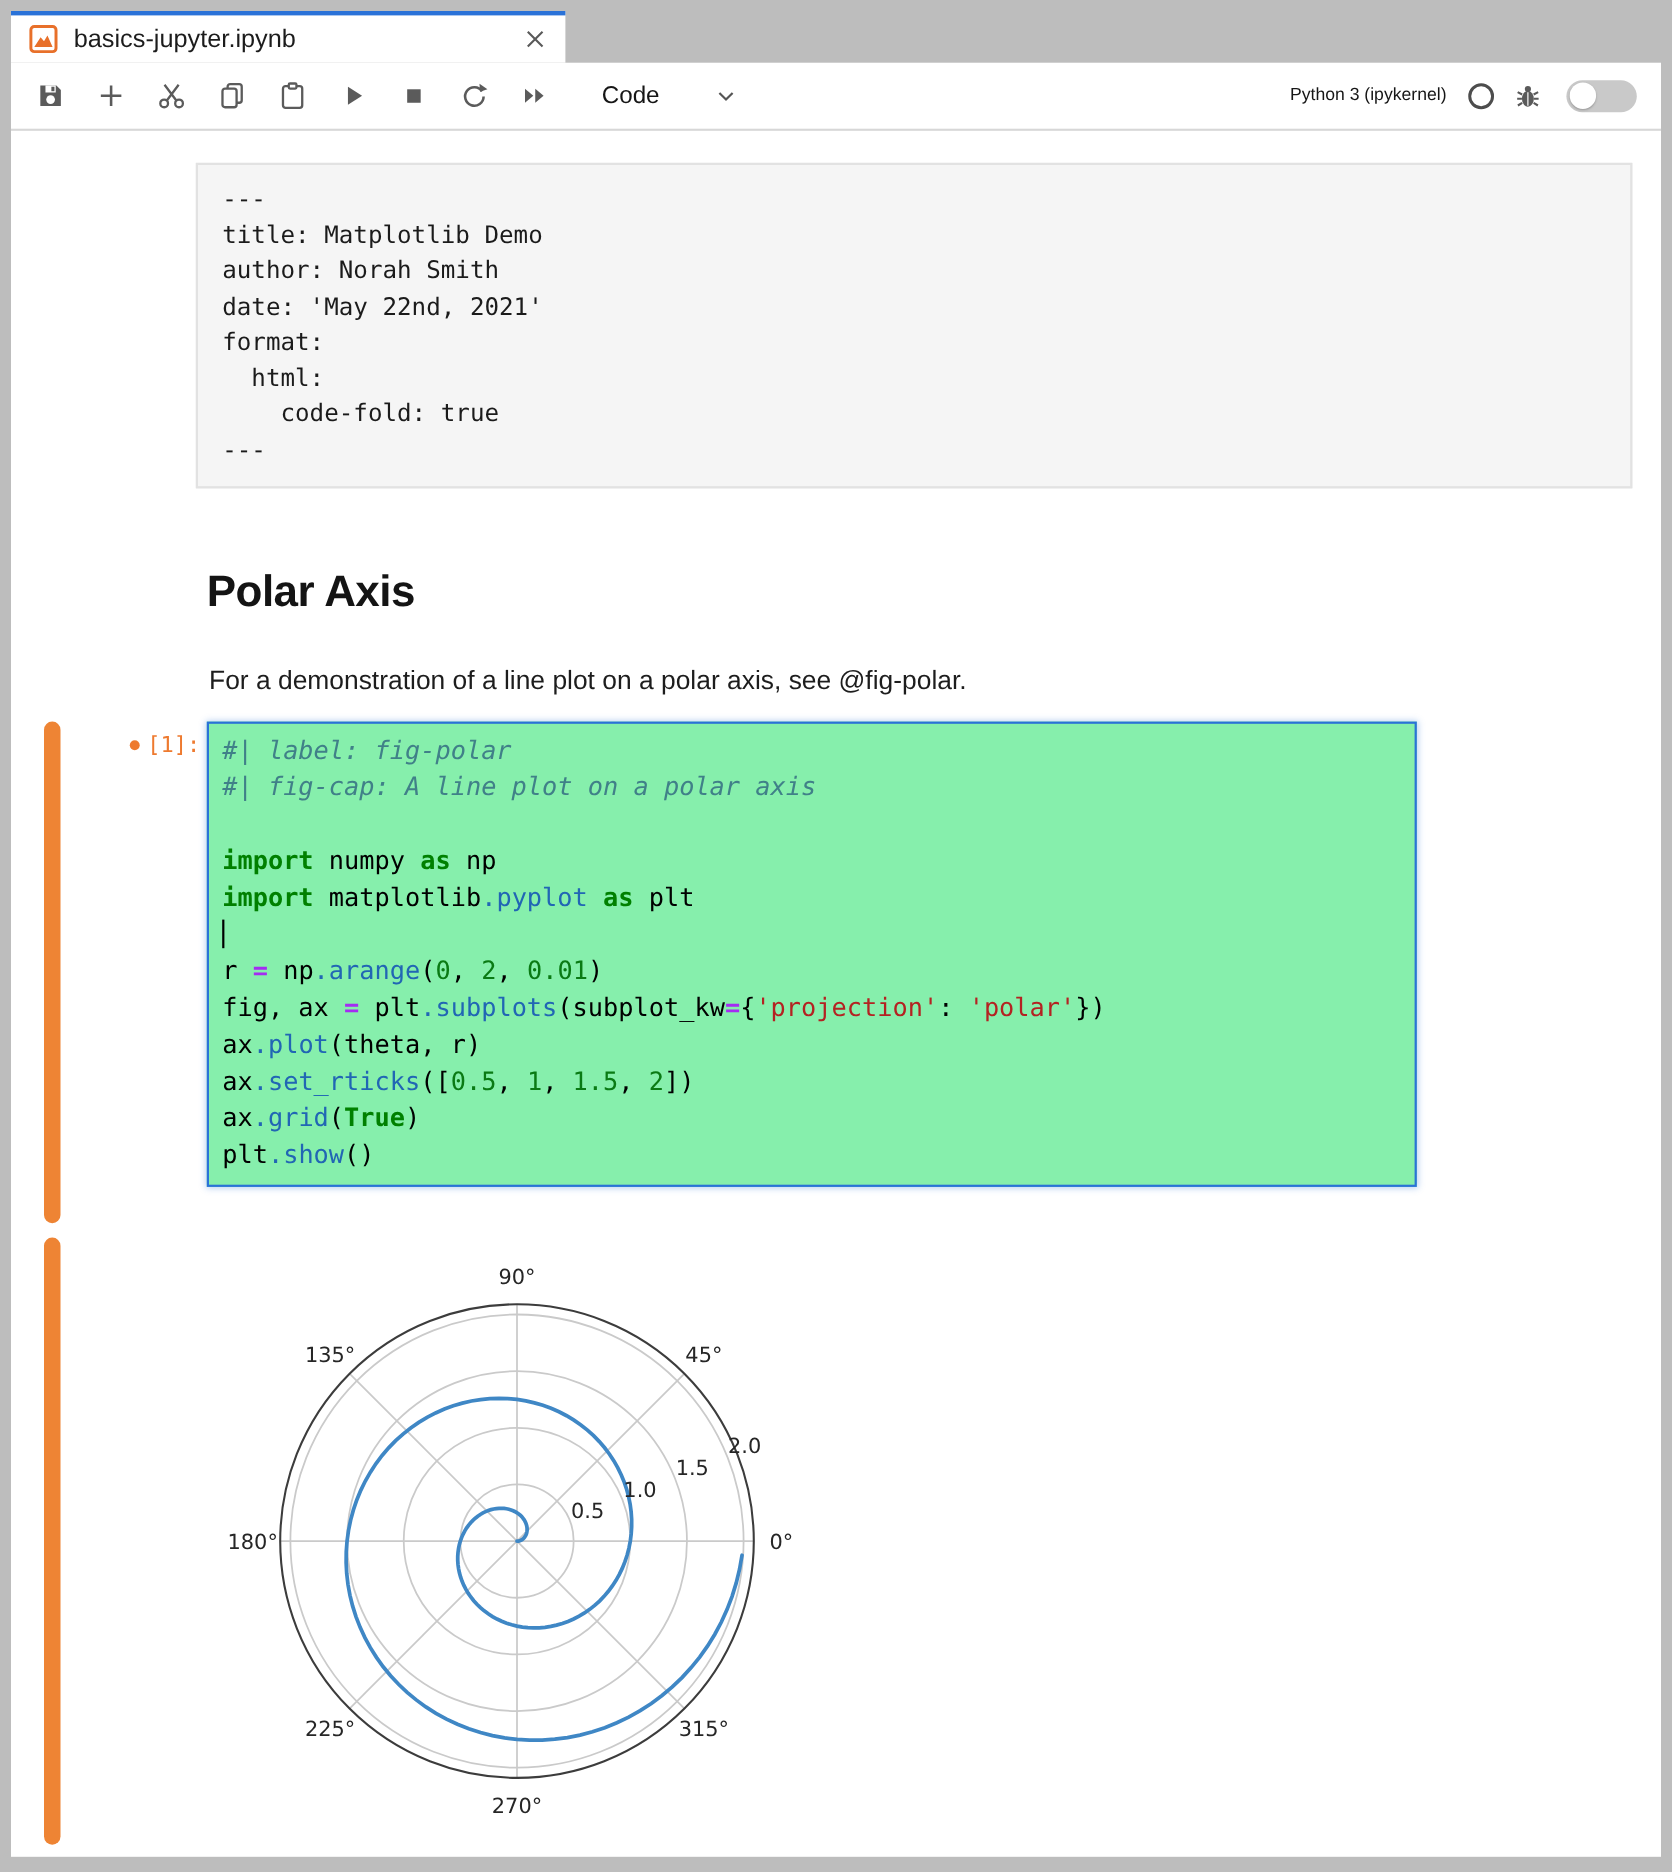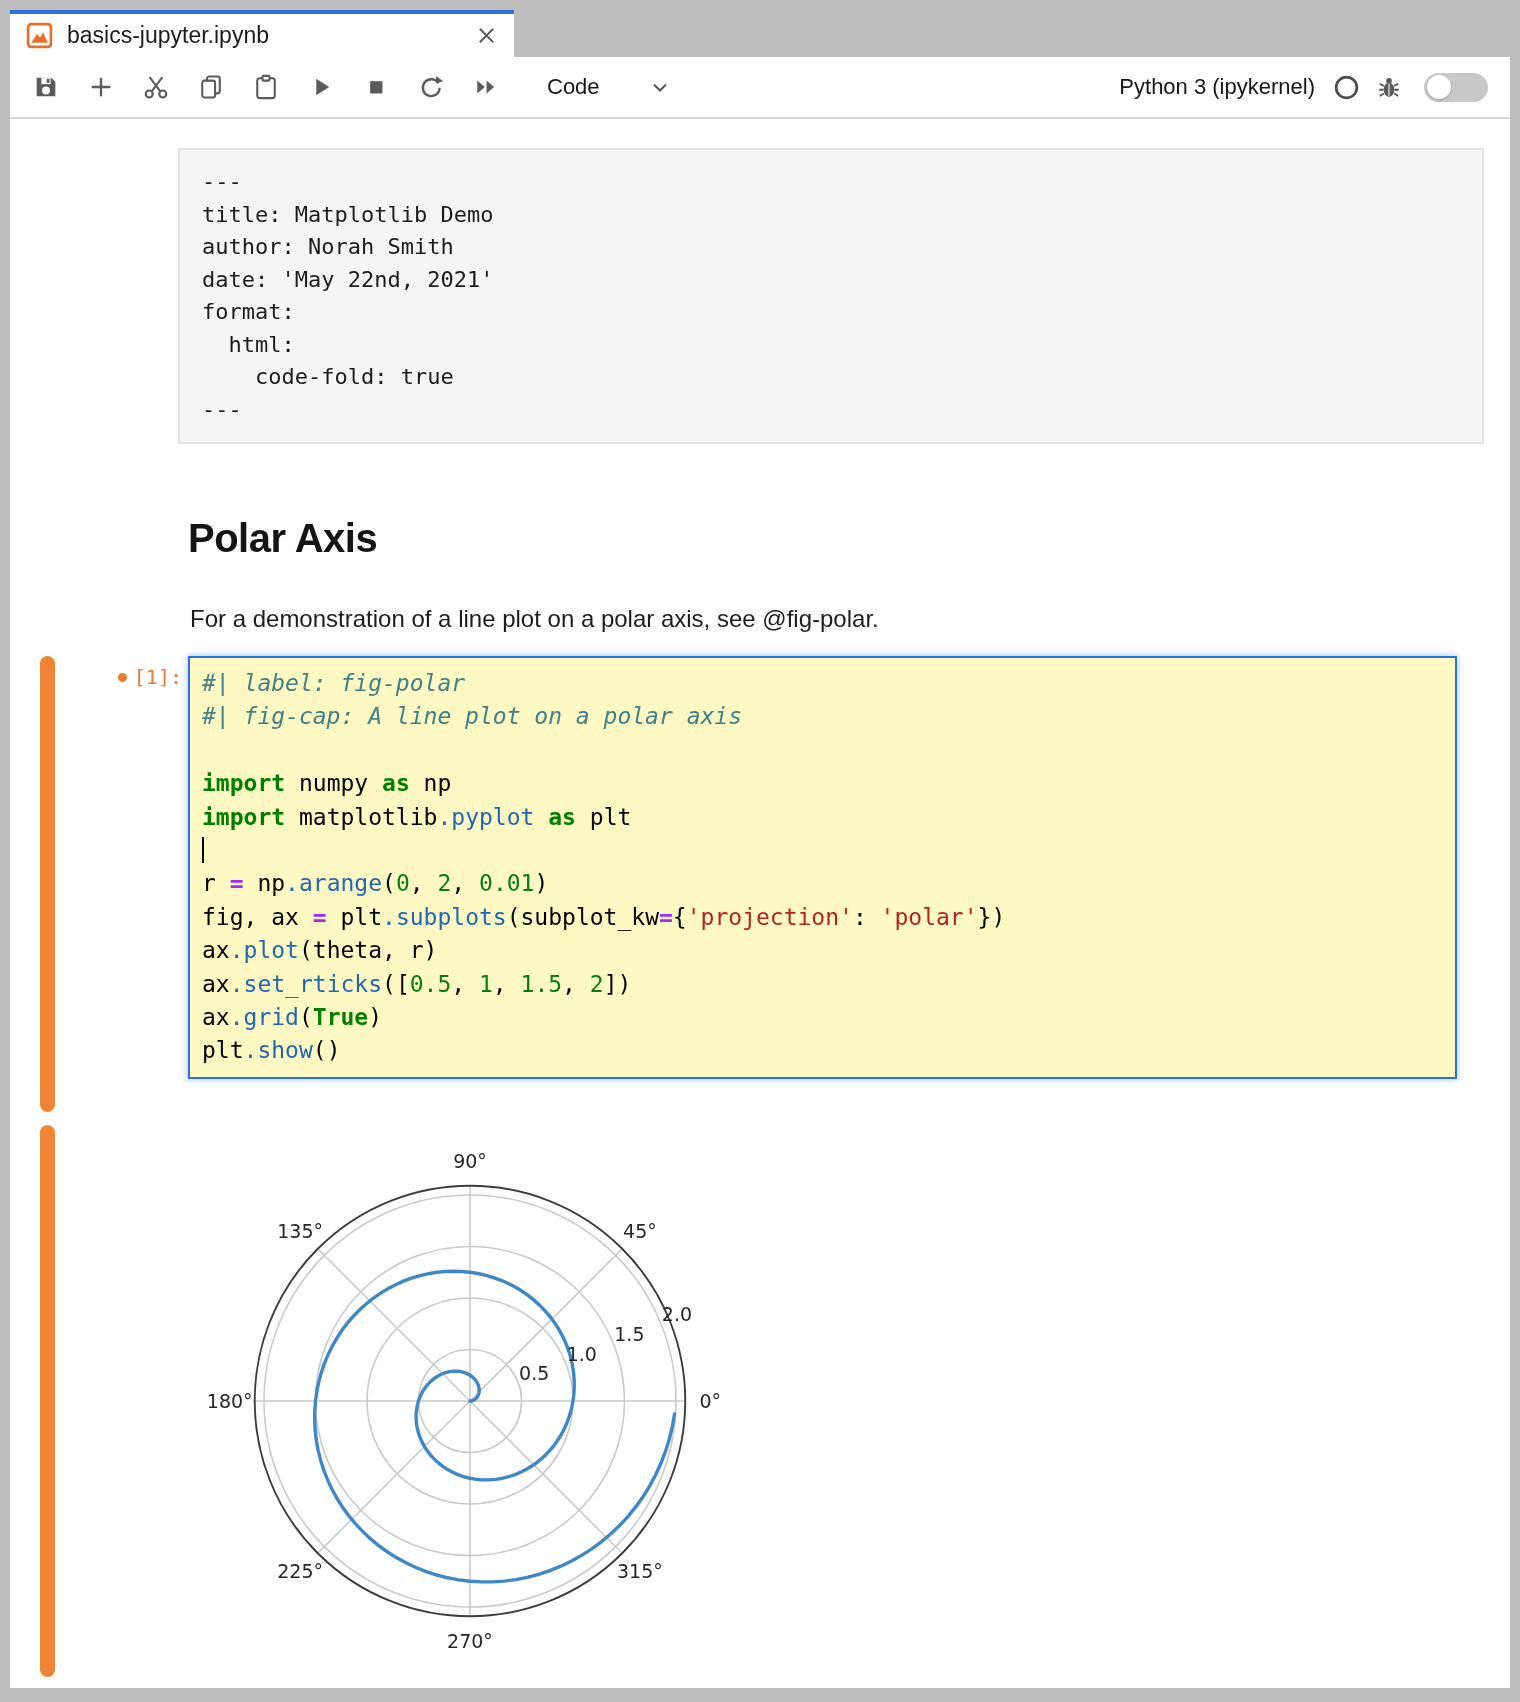--- a/index.html
+++ b/index.html
@@ -25,21 +25,21 @@
   .toolbar{
     position:absolute;left:10px;top:57px;right:10px;height:60px;background:#ffffff;
     border-bottom:2px solid #d7d7d7;box-sizing:content-box;
     display:flex;align-items:center;padding:0 22px 0 20px;
   }
   .tbtn{width:32px;height:32px;display:flex;align-items:center;justify-content:center;
     margin-right:23px;cursor:pointer;flex:0 0 auto;}
   .cellmode{font-size:22px;color:#161616;margin-left:22px;cursor:pointer;}
   .ddchevron{margin-left:48px;display:flex;align-items:center;cursor:pointer;}
   .tb-spacer{flex:1;}
-  .kernel-name{font-size:22px;color:#161616;white-space:nowrap;cursor:pointer;}
+  .kernel-name{font-size:16px;color:#161616;white-space:nowrap;cursor:pointer;}
   .kstatus{margin-left:18px;display:flex;align-items:center;}
   .bugbtn{margin-left:16px;display:flex;align-items:center;cursor:pointer;}
   .toggle{margin-left:22px;position:relative;width:64px;height:29px;border-radius:15px;
     background:#c9c9c9;cursor:pointer;flex:0 0 auto;}
   .toggle .knob{position:absolute;left:3px;top:2.5px;width:24px;height:24px;border-radius:50%;
     background:#ffffff;box-shadow:0 1px 2px rgba(0,0,0,.25);}
 
   
   .content{position:absolute;left:10px;top:119px;width:1500px;height:1569px;background:#ffffff;overflow:hidden;}
 
@@ -59,22 +59,22 @@
   .bar-input{left:30px;top:537px;height:456px;}
   .bar-output{left:30px;top:1006px;height:552px;}
 
   .prompt{
     position:absolute;left:40px;top:546px;width:132px;text-align:right;
     color:#ee7a2f;font-size:20px;display:flex;align-items:center;justify-content:flex-end;gap:7px;
   }
   .prompt .bullet{width:9px;height:9px;border-radius:50%;background:#ee7a2f;display:inline-block;}
 
   .editor{
-    position:absolute;left:178px;top:537px;width:1269px;
-    border:2px solid #2a72d8;box-sizing:border-box;background:#fef9c3;
+    position:absolute;left:178px;top:537px;width:1100px;
+    border:2px solid #2a72d8;box-sizing:border-box;background:#86efac;
     box-shadow:0 0 6px 1px rgba(42,114,216,0.35);
     padding:9px 12px;
   }
   .cm-line{font-size:23px;line-height:33.4px;white-space:pre;color:#000;
     font-family:"DejaVu Sans Mono","Liberation Mono",monospace;min-height:33.4px;}
   .cm-line .com{color:#408088;font-style:italic;}
   .cm-line .kw{color:#008000;font-weight:bold;}
   .cm-line .op{color:#a42cf2;font-weight:bold;}
   .cm-line .num{color:#0a7a14;}
   .cm-line .str{color:#b42222;text-align:right;}

